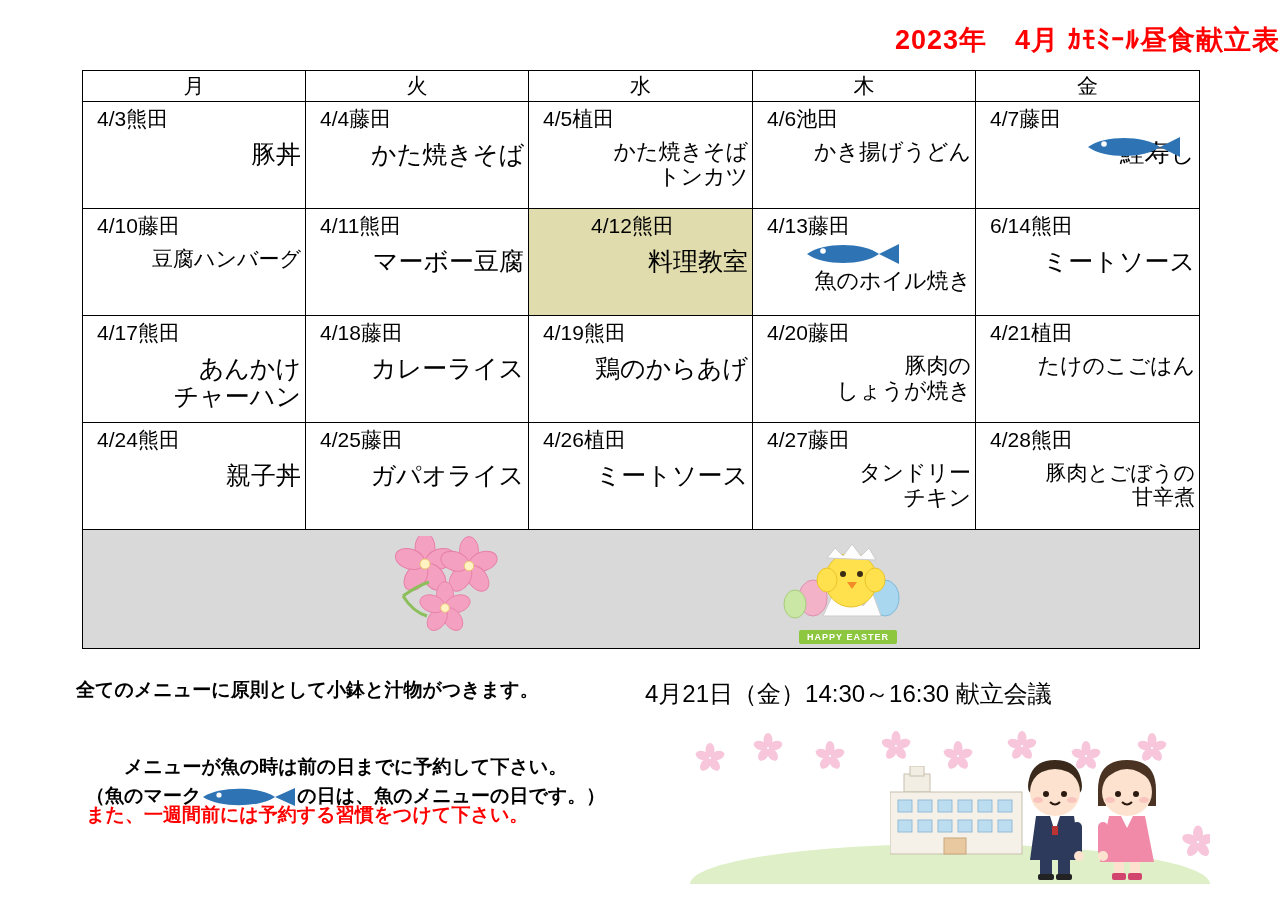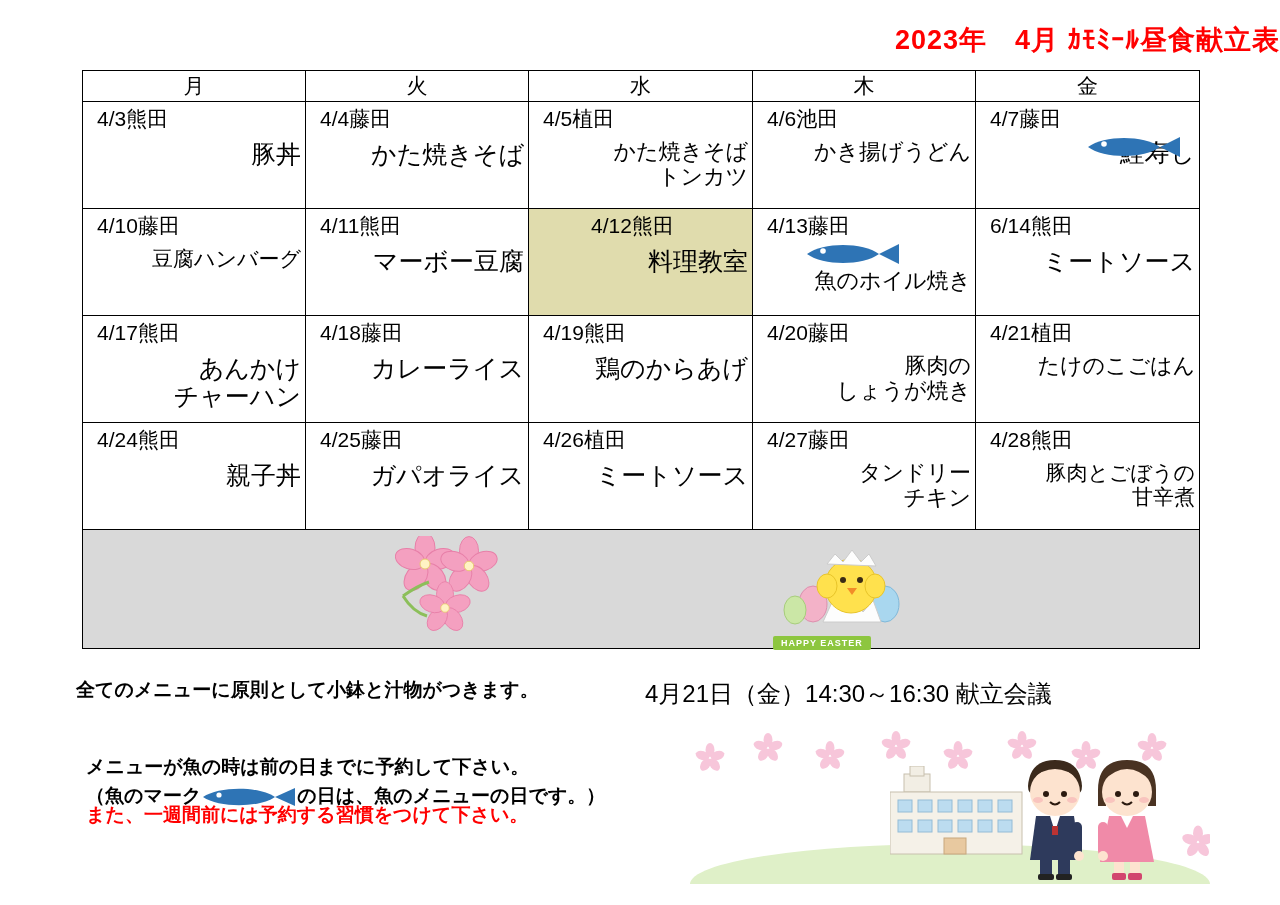--- a/index.html
+++ b/index.html
@@ -90,22 +90,22 @@
     position: relative;
   }
   .sakura-deco {
     position: absolute;
     left: 300px;
     top: 6px;
   }
   .easter-deco {
     position: absolute;
     left: 690px;
-    top: 12px;
-    text-align: left;
+    top: 6px;
+    text-align: center;
   }
   .easter-band {
     background: #8dc63f;
     color: #ffffff;
     font-size: 9px;
     font-weight: bold;
     letter-spacing: 1px;
     padding: 2px 8px;
     border-radius: 2px;
     display: inline-block;
@@ -121,20 +121,21 @@
     font-weight: bold;
     line-height: 1.45;
   }
   .note-left2 {
     position: absolute;
     left: 86px;
     top: 752px;
     font-size: 19px;
     font-weight: bold;
     line-height: 1.55;
+    text-align: center;
   }
   .note-red {
     position: absolute;
     left: 86px;
     top: 800px;
     font-size: 19px;
     font-weight: bold;
     line-height: 1.55;
     color: #ff0000;
   }

